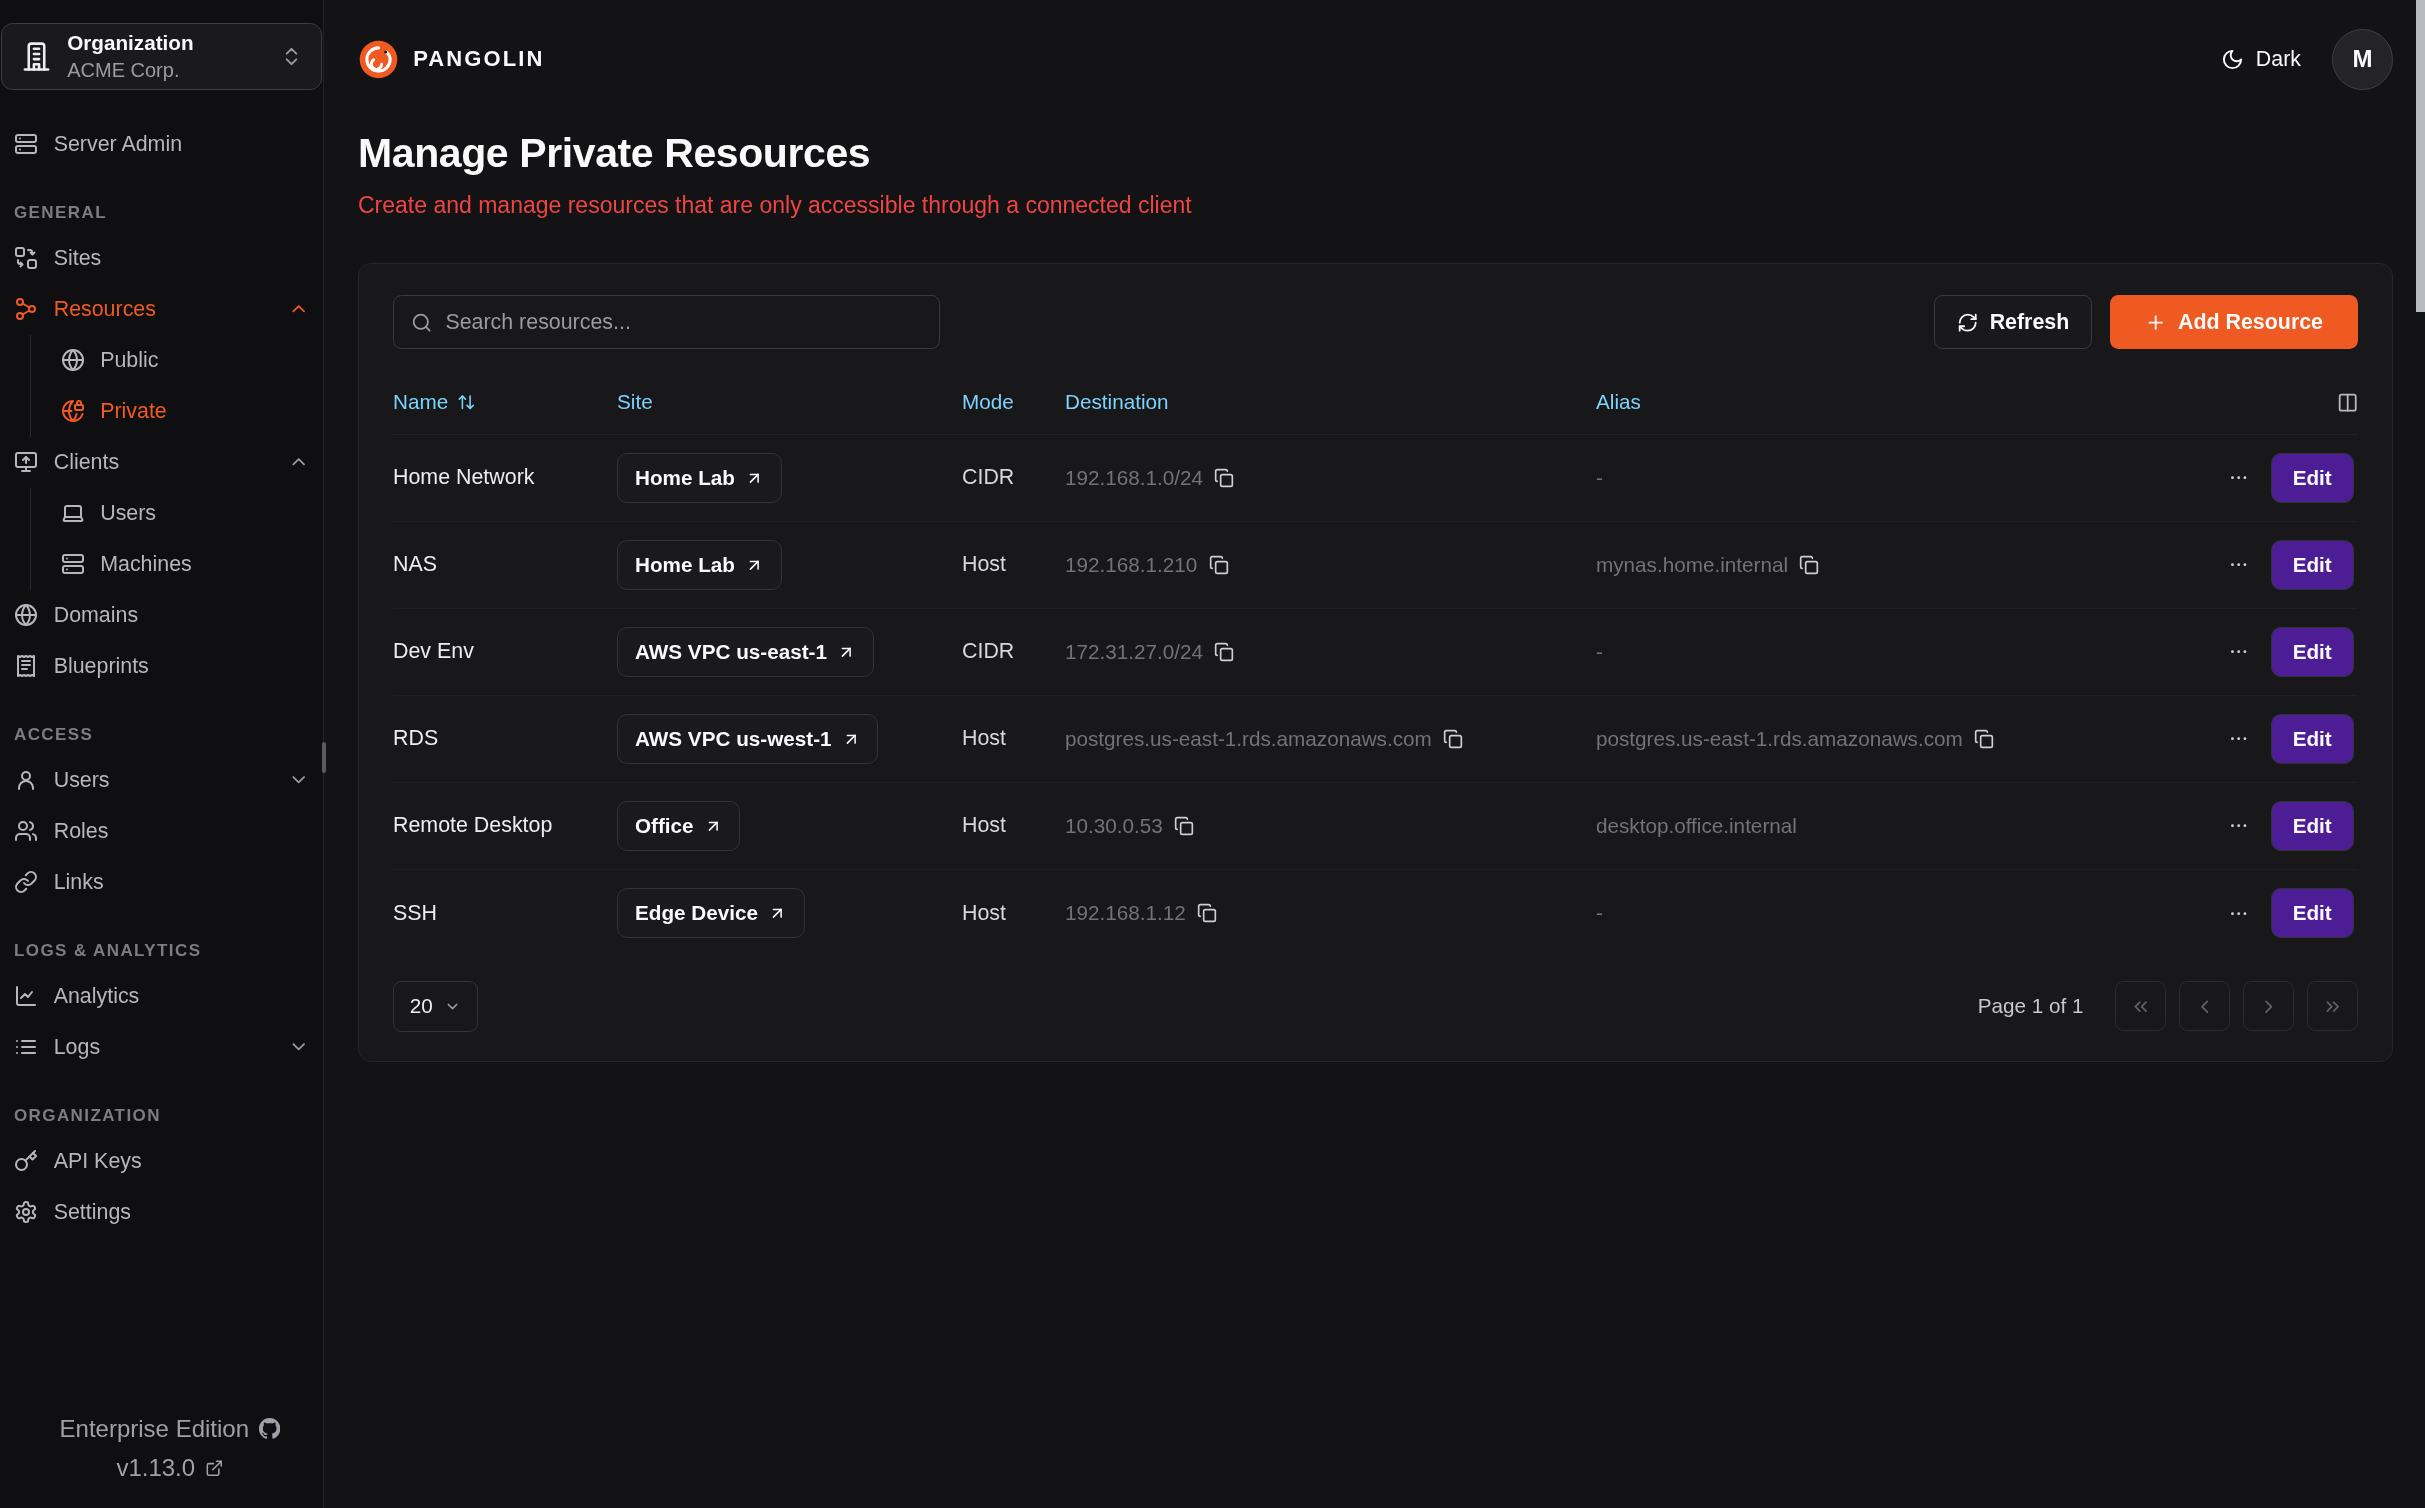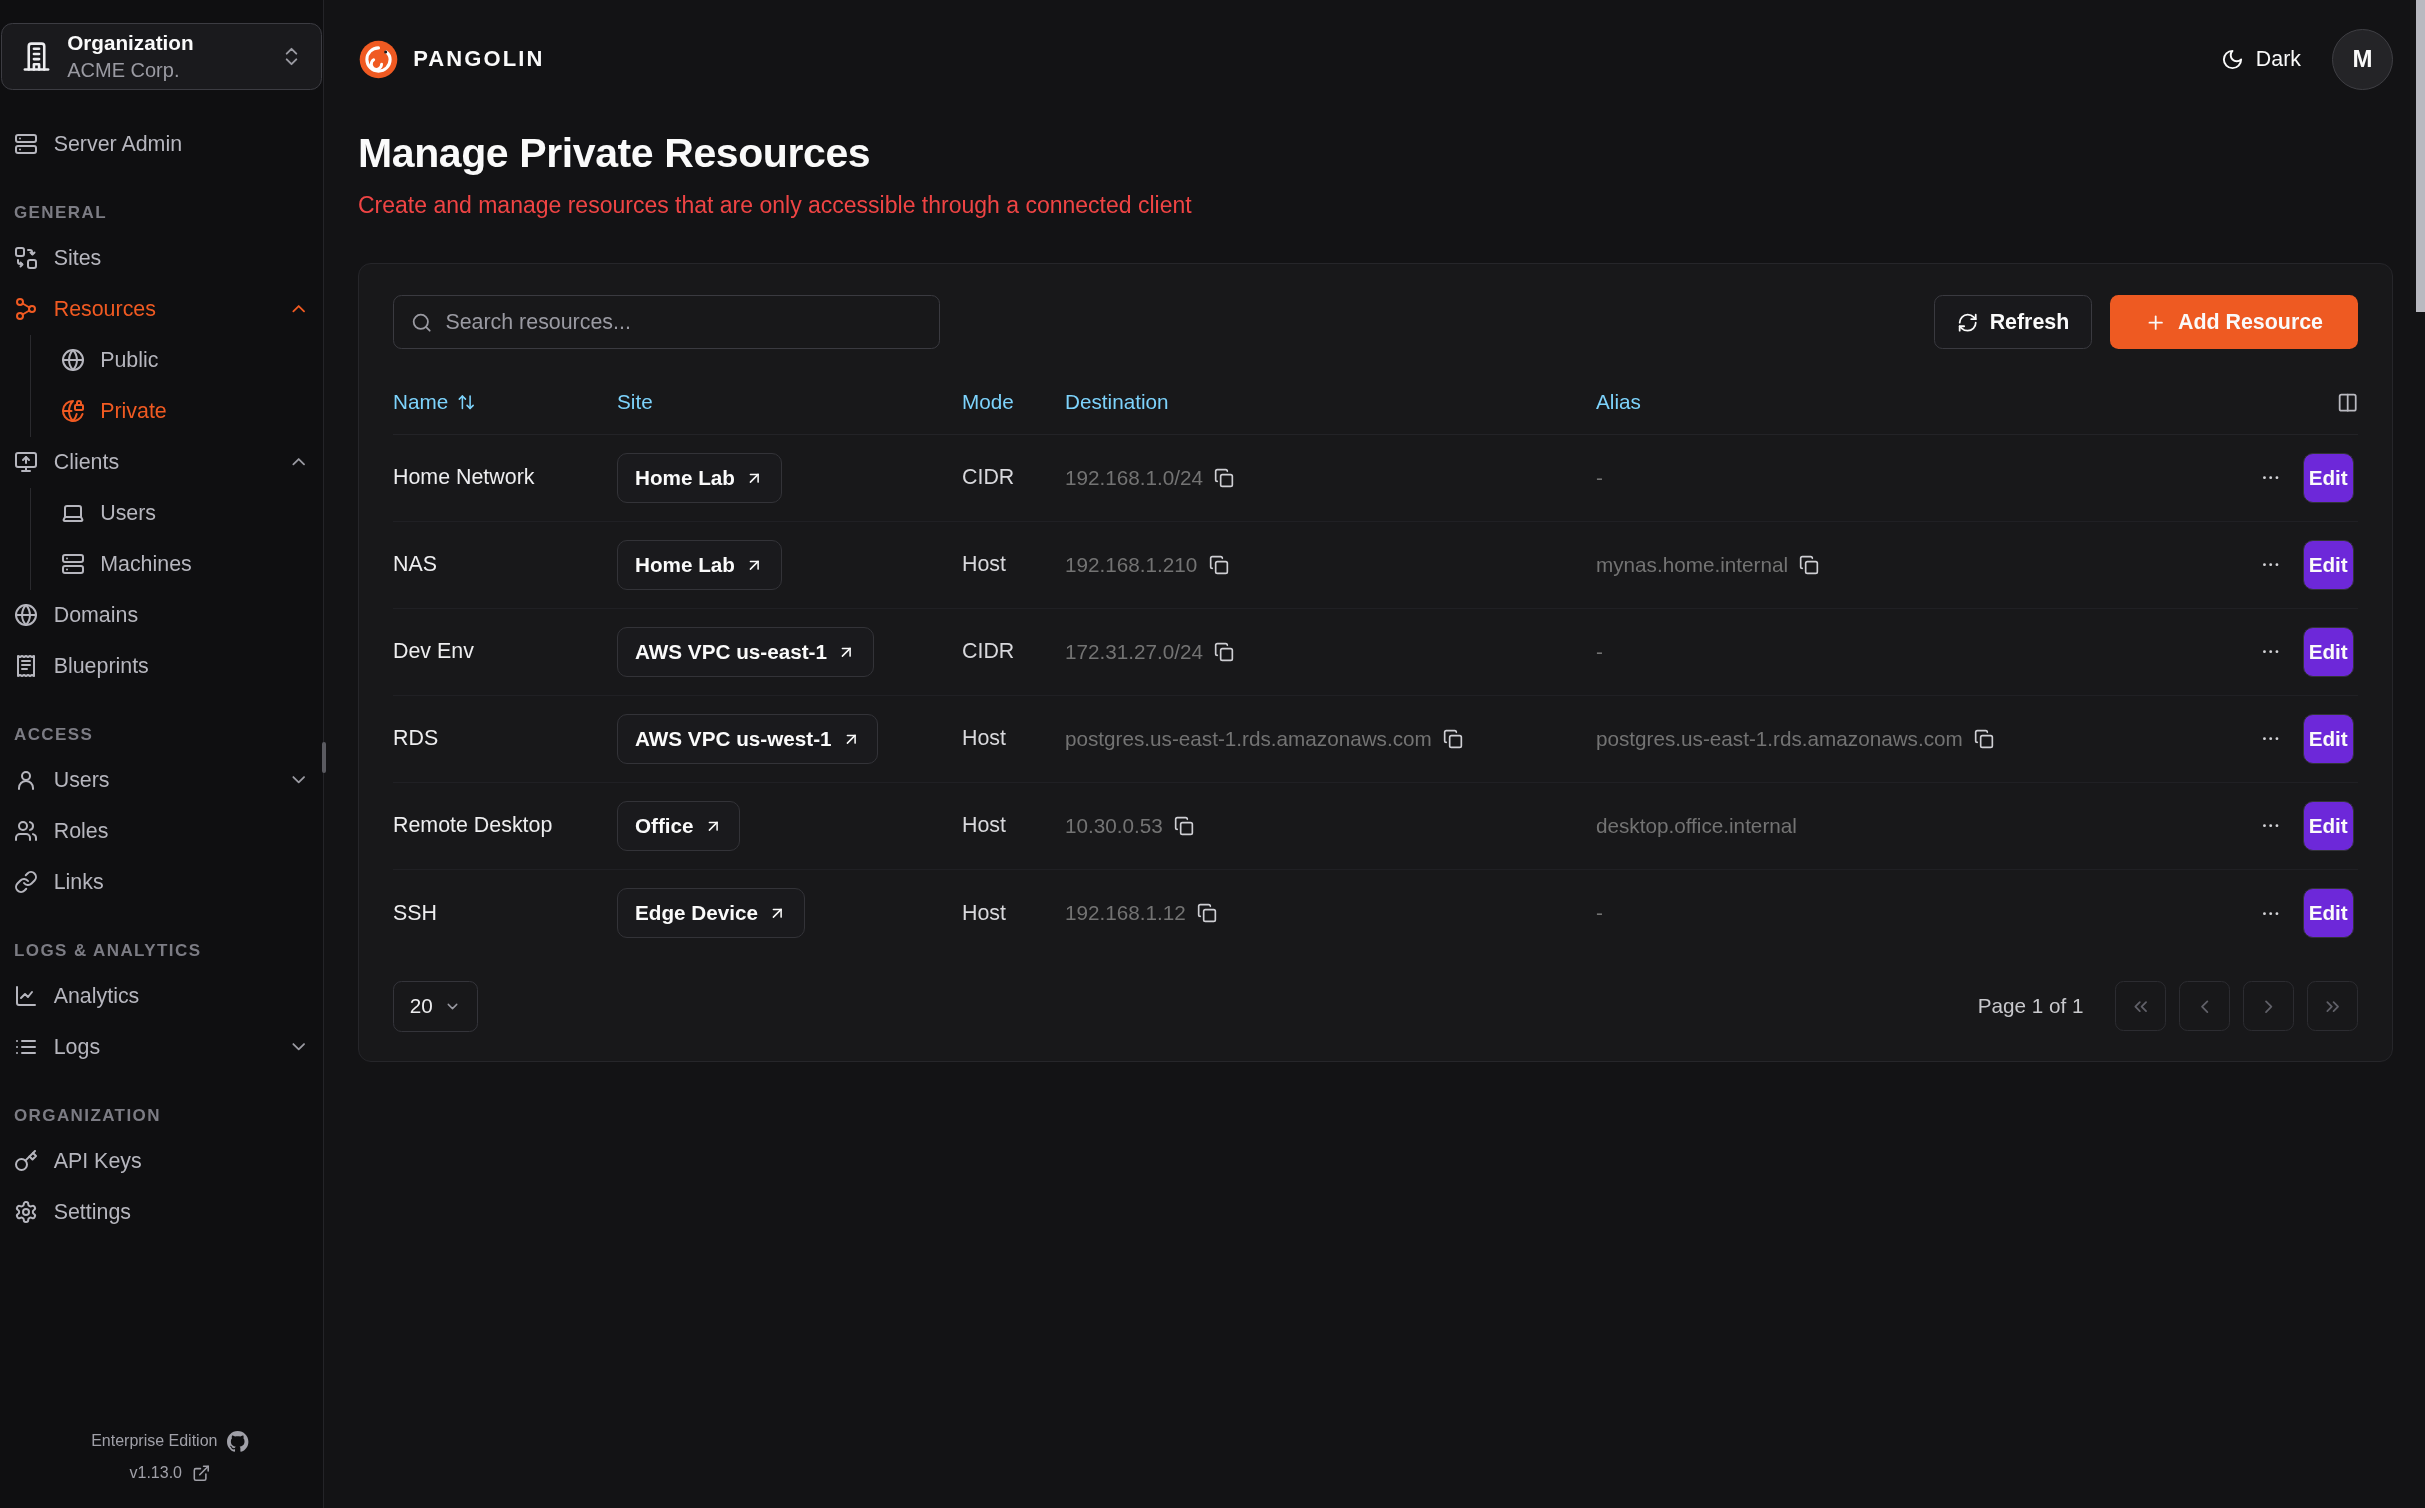--- a/index.html
+++ b/index.html
@@ -41,21 +41,21 @@
   .section-label {
     font-size:17px; font-weight:700; letter-spacing:1.4px; color:#7c7c84;
     padding:0 13px; margin:33px 0 10px 0;
   }
   .subnav { margin-left:28.5px; border-left:1.4px solid #2a2a2e; padding-left:17px; }
   .subnav .nav-item { height:51px; }
 
   .sidebar-footer {
     position:absolute; left:17px; right:0; bottom:26px;
     display:flex; flex-direction:column; align-items:center; gap:11.4px;
-    color:#a0a0a8; font-size:16px;
+    color:#a0a0a8; font-size:24px;
   }
   .footer-line { display:flex; align-items:center; gap:10px; }
   .resize-handle {
     position:absolute; right:-2.8px; top:742px; width:3.6px; height:31px;
     background:#5a5a60; border-radius:2.1px;
   }
 
   
   .main { flex:1; padding:0 33px 0 34px; position:relative; }
   .topbar { height:114px; display:flex; align-items:center; justify-content:space-between; padding-top:4.3px; }
@@ -111,21 +111,21 @@
   .mono-val { white-space:nowrap; overflow:hidden; text-overflow:ellipsis; font-size:20.7px; color:#737373; }
   .site-chip {
     display:inline-flex; align-items:center; gap:10px; height:50px; padding:0 17px;
     border:1.4px solid #333338; border-radius:10px; background:#1a1a1d;
     font-size:20.7px; font-weight:700; color:#fafafa; cursor:pointer; white-space:nowrap;
   }
   .copy-btn { color:#cfcfd4; cursor:pointer; background:none; border:none; }
   .cell-actions { justify-content:flex-end; gap:21.4px; padding-right:4.3px; }
   .dots-btn { color:#d4d4d8; cursor:pointer; background:none; border:none; }
   .edit-btn {
-    height:50px; padding:0 5px; border:1.4px solid #333338; border-radius:10px; background:#6d28d9;
+    height:50px; padding:0 21px; border:1.4px solid #333338; border-radius:10px; background:#4c1d95;
     font-family:"Liberation Sans", sans-serif; font-size:20.7px; font-weight:700; color:#fafafa; cursor:pointer;
   }
 
   
   .pagination { display:flex; align-items:center; justify-content:space-between; margin-top:24px; }
   .page-size {
     display:flex; align-items:center; gap:11.4px; height:51px; padding:0 15.7px;
     border:1.4px solid #34343a; border-radius:8.5px; font-size:20.7px; color:#ededef; cursor:pointer;
   }
   .page-size .chev { color:#9a9aa2; }

